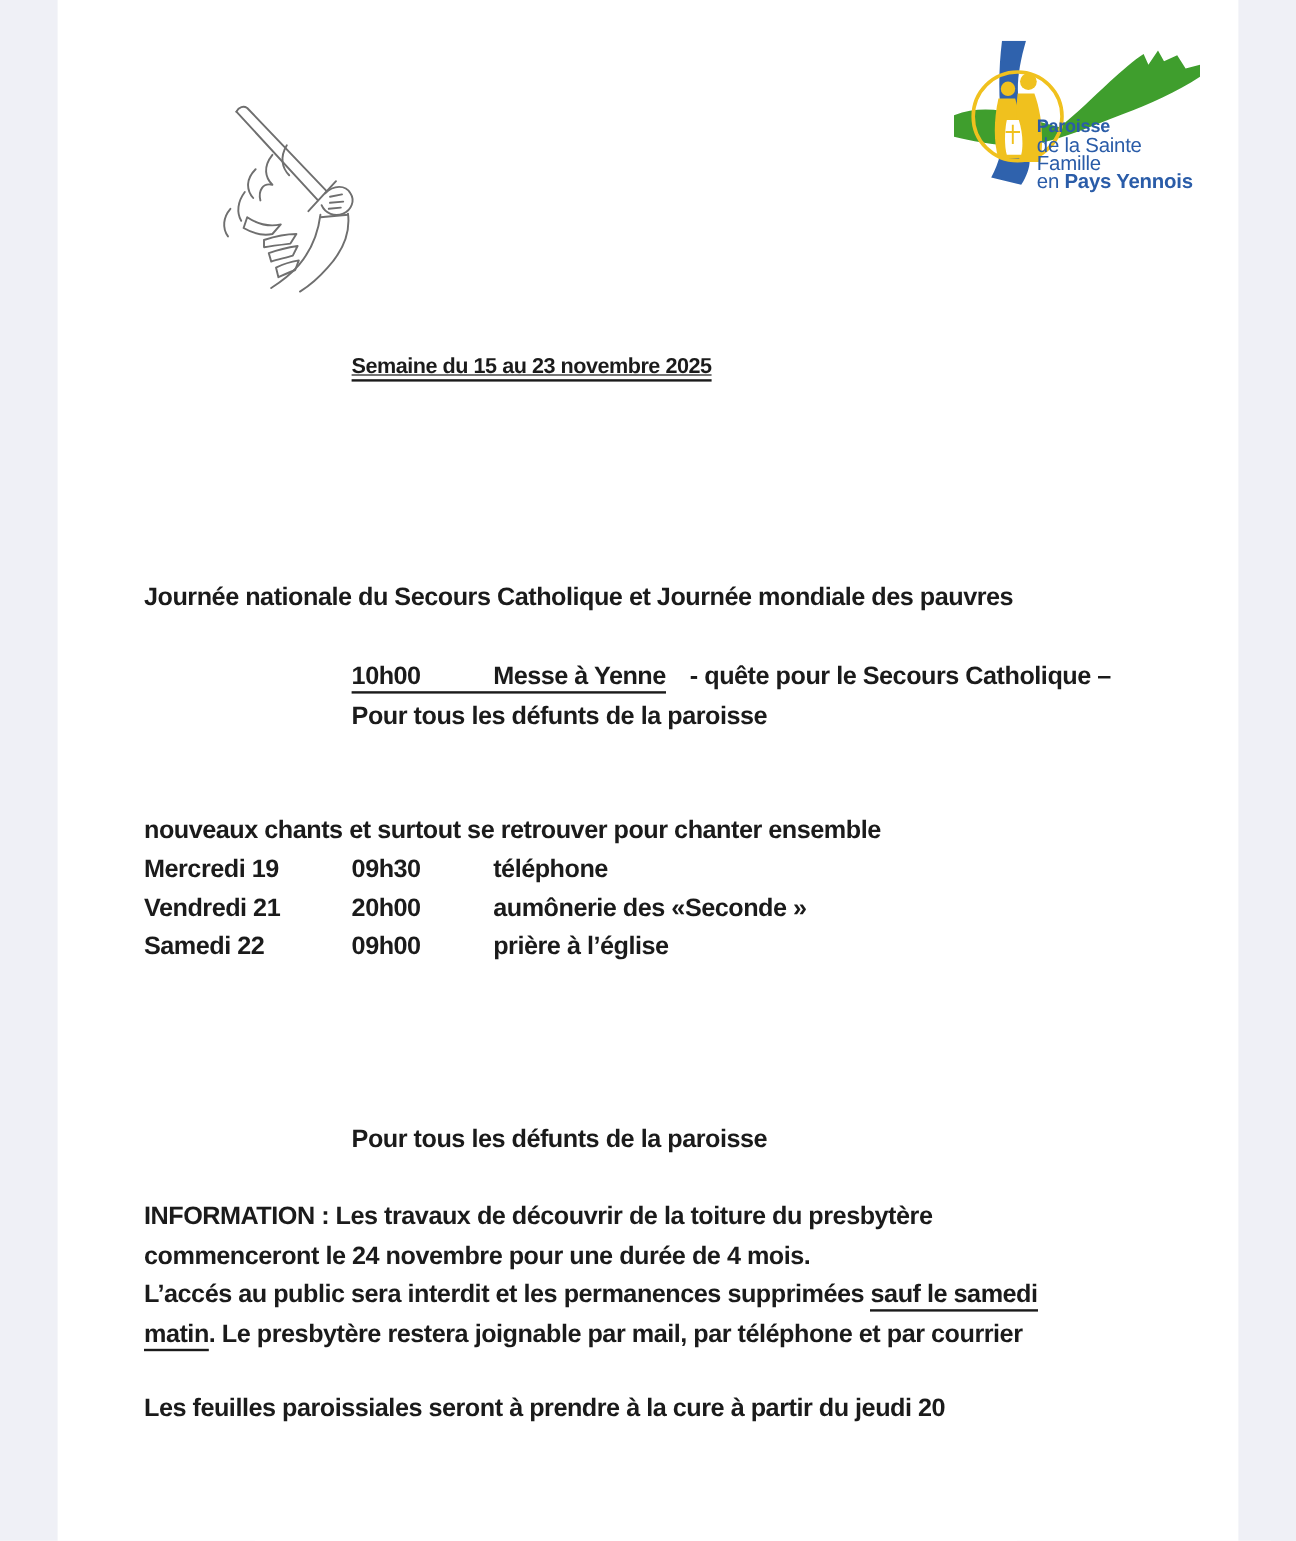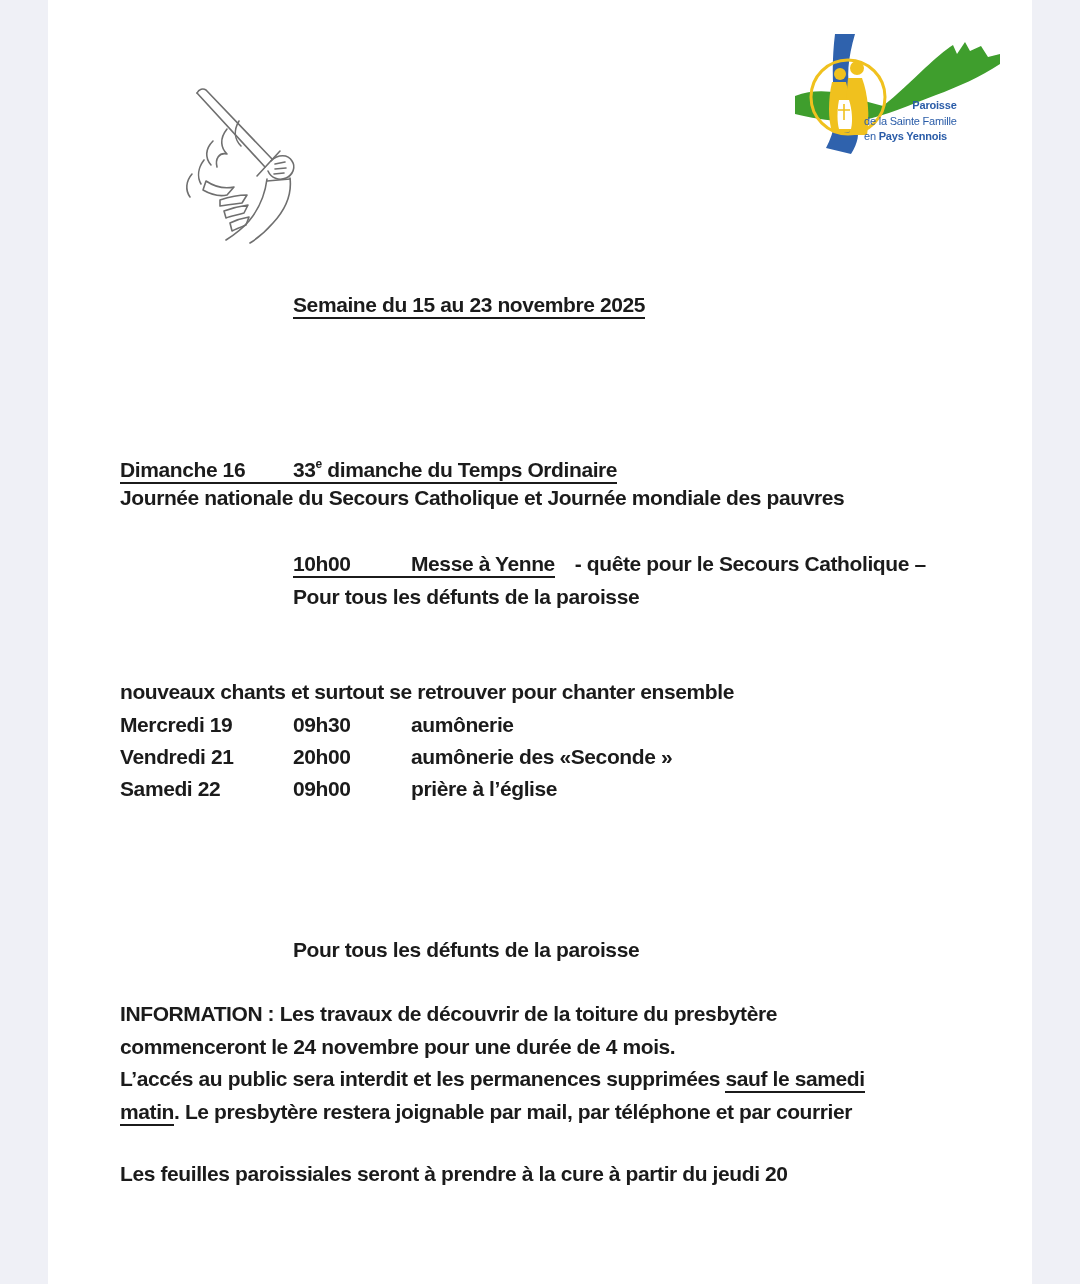--- a/index.html
+++ b/index.html
@@ -18,35 +18,35 @@
   }
   .line {
     position:absolute;
     font-weight:700;
     font-size:21px;
     line-height:26px;
     letter-spacing:-0.4px;
     white-space:nowrap;
     color:#1b1b1b;
   }
-  .title-line { font-size:21px; }
+  .title-line { font-size:18px;text-decoration:underline; }
   .ul { border-bottom:2.5px solid #1b1b1b; padding-bottom:1px; }
   .col { display:inline-block; }
   .w173 { width:173px; }
   .w118 { width:118px; }
   .w291 { width:291px; }
   sup { font-size:12px; position:relative; top:-1px; }
   .suffix { margin-left:20px; }
 
   .sword { position:absolute; left:120px; top:82px; }
   .logo { position:absolute; left:747px; top:34px; width:205px; height:135px; }
   .logo svg { position:absolute; left:0; top:0; }
   .logo-text { position:absolute; left:69px; top:64px; color:#2a5ca8; line-height:15px; letter-spacing:-0.2px; }
-  .lt1 { font-size:11px; font-weight:700; margin-bottom:1px;text-align:right; }
-  .lt2 { font-size:11px; font-weight:400; }
+  .lt1 { font-size:15px; font-weight:700; margin-bottom:1px; }
+  .lt2 { font-size:17px; font-weight:400; }
   .lt2 b { font-weight:700; }
 </style>
 </head>
 <body>
 
 <div class="page">
 
   <svg class="sword" width="145" height="178" viewBox="0 0 145 178">
     <g fill="none" stroke="#6f6f6f" stroke-width="1.6" stroke-linecap="round" stroke-linejoin="round">
 
@@ -98,40 +98,37 @@
       <div class="lt2">de la Sainte Famille</div>
       <div class="lt2"><span>en </span><b>Pays Yennois</b></div>
     </div>
   </div>
 
   <div class="line title-line" style="top:292px; left:245px">
     <span class="ul">Semaine du 15 au 23 novembre 2025</span>
   </div>
 
 
-  <div class="line" style="top:452px; left:72px">
-    <span class="ul"><span class="col w173">Dimanche 16</span><span>33</span><sup>e</sup><span> dimanche du Temps Ordinaire</span></span>
-  </div>
   <div class="line" style="top:485px; left:72px">
     <span>Journée nationale du Secours Catholique et Journée mondiale des pauvres</span>
   </div>
 
   <div class="line" style="top:551px; left:245px">
     <span class="ul"><span class="col w118">10h00</span><span>Messe à Yenne</span></span><span class="suffix">- quête pour le Secours Catholique –</span>
   </div>
   <div class="line" style="top:584px; left:245px">
     <span>Pour tous les défunts de la paroisse</span>
   </div>
 
   <div class="line" style="top:679px; left:72px">
     <span>nouveaux chants et surtout se retrouver pour chanter ensemble</span>
   </div>
 
   <div class="line" style="top:712px; left:72px">
-    <span class="col w173">Mercredi 19</span><span class="col w118">09h30</span><span>aumônerie</span>
+    <span class="col w173">Mercredi 19</span><span class="col w118">09h30</span><span>téléphone</span>
   </div>
 
   <div class="line" style="top:744px; left:72px">
     <span class="col w173">Vendredi 21</span><span class="col w118">20h00</span><span>aumônerie des «Seconde »</span>
   </div>
 
   <div class="line" style="top:776px; left:72px">
     <span class="col w173">Samedi 22</span><span class="col w118">09h00</span><span>prière à l’église</span>
   </div>
 

